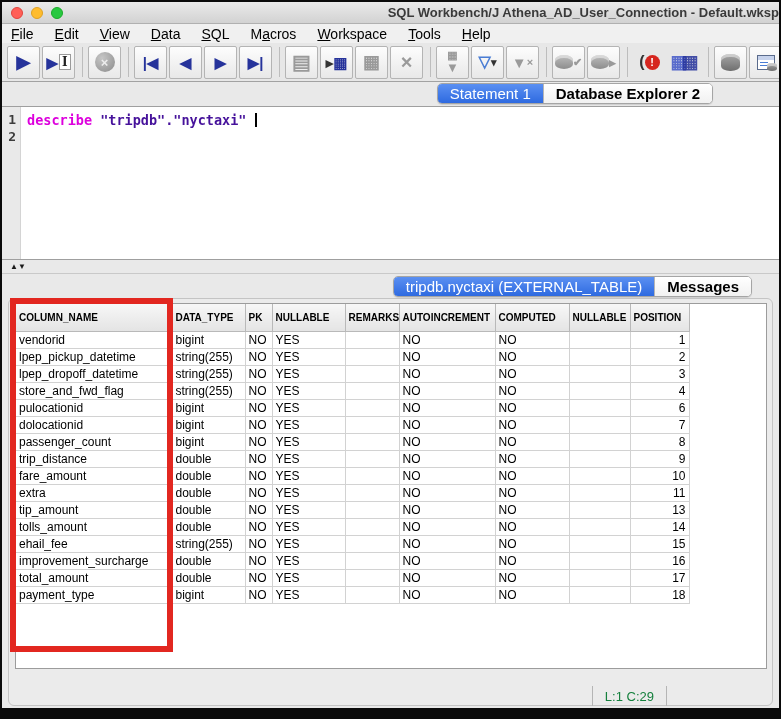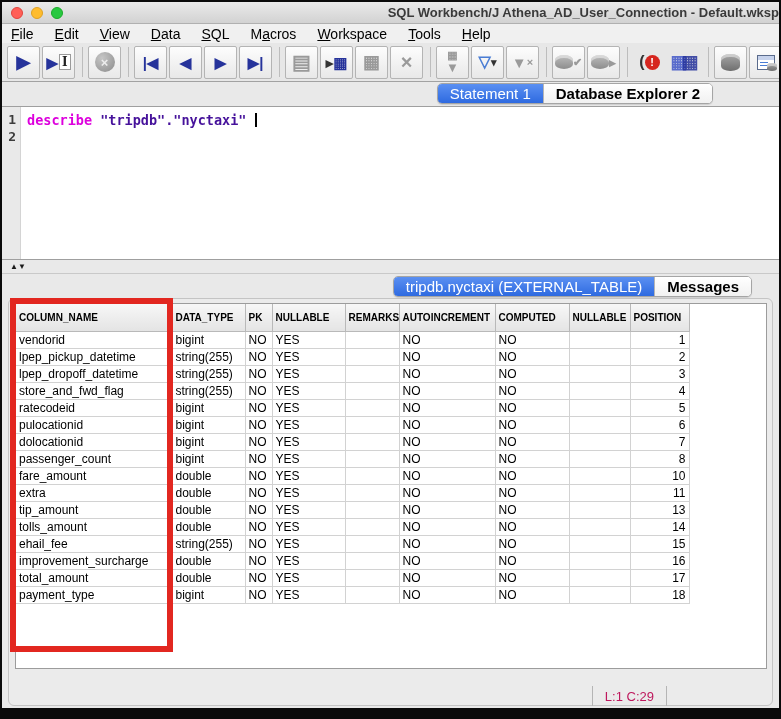--- a/index.html
+++ b/index.html
@@ -92,21 +92,21 @@
   .grid td:first-child { border-left:none; }
   .grid td:last-child { text-align:right; }
 
   
   .redbox { position:absolute; left:8px; top:296px; width:163px; height:354px;
     border:6px solid #e22720; z-index:40; pointer-events:none; }
 
   
   .statusbar { position:absolute; top:684px; right:112px; height:20px; display:flex; align-items:center;
     padding:0 12px; border-left:1px solid #b5b5b5; border-right:1px solid #b5b5b5;
-    font-size:13px; color:#be185d; }
+    font-size:13px; color:#15803d; }
 </style>
 </head>
 <body>
 
 <div class="screen">
   <div class="app">
 
     <div class="titlebar">
       <div class="lights">
         <span class="light red"></span>
@@ -305,31 +305,20 @@
               <td>string(255)</td>
               <td>NO</td>
               <td>YES</td>
               <td></td>
               <td>NO</td>
               <td>NO</td>
               <td></td>
               <td>4</td>
             </tr>
               <tr>
-              <td>ratecodeid</td>
-              <td>bigint</td>
-              <td>NO</td>
-              <td>YES</td>
-              <td></td>
-              <td>NO</td>
-              <td>NO</td>
-              <td></td>
-              <td>5</td>
-            </tr>
-              <tr>
               <td>pulocationid</td>
               <td>bigint</td>
               <td>NO</td>
               <td>YES</td>
               <td></td>
               <td>NO</td>
               <td>NO</td>
               <td></td>
               <td>6</td>
             </tr>
@@ -347,20 +336,31 @@
               <tr>
               <td>passenger_count</td>
               <td>bigint</td>
               <td>NO</td>
               <td>YES</td>
               <td></td>
               <td>NO</td>
               <td>NO</td>
               <td></td>
               <td>8</td>
+            </tr>
+              <tr>
+              <td>trip_distance</td>
+              <td>double</td>
+              <td>NO</td>
+              <td>YES</td>
+              <td></td>
+              <td>NO</td>
+              <td>NO</td>
+              <td></td>
+              <td>9</td>
             </tr>
               <tr>
               <td>fare_amount</td>
               <td>double</td>
               <td>NO</td>
               <td>YES</td>
               <td></td>
               <td>NO</td>
               <td>NO</td>
               <td></td>

